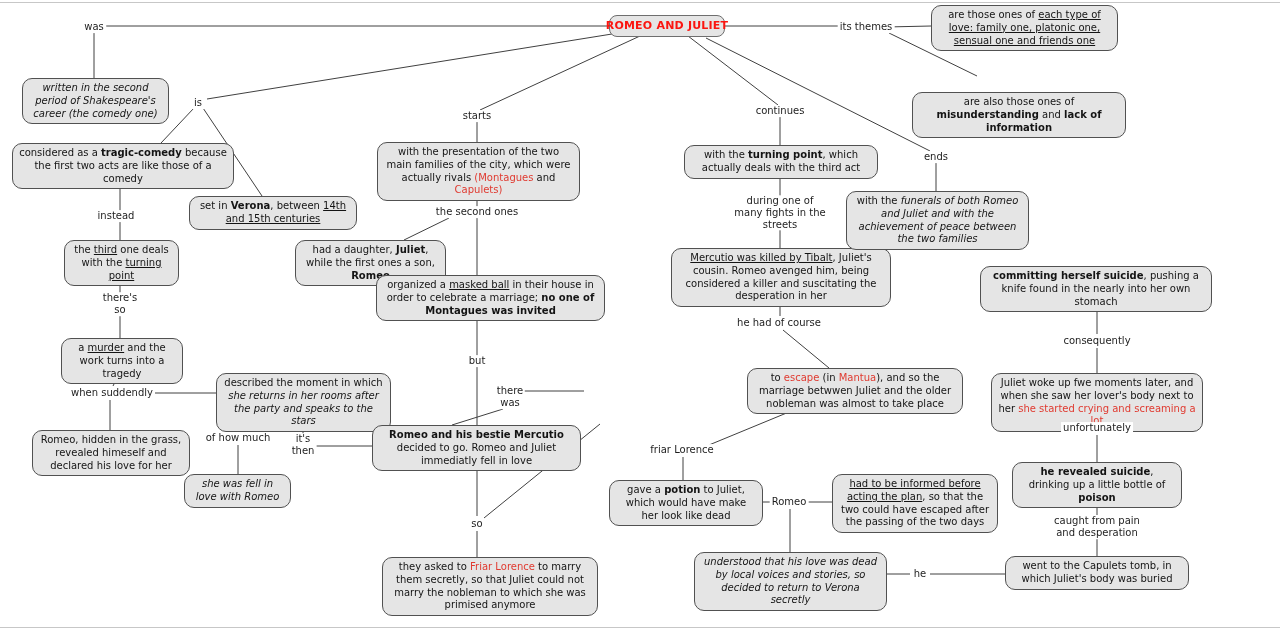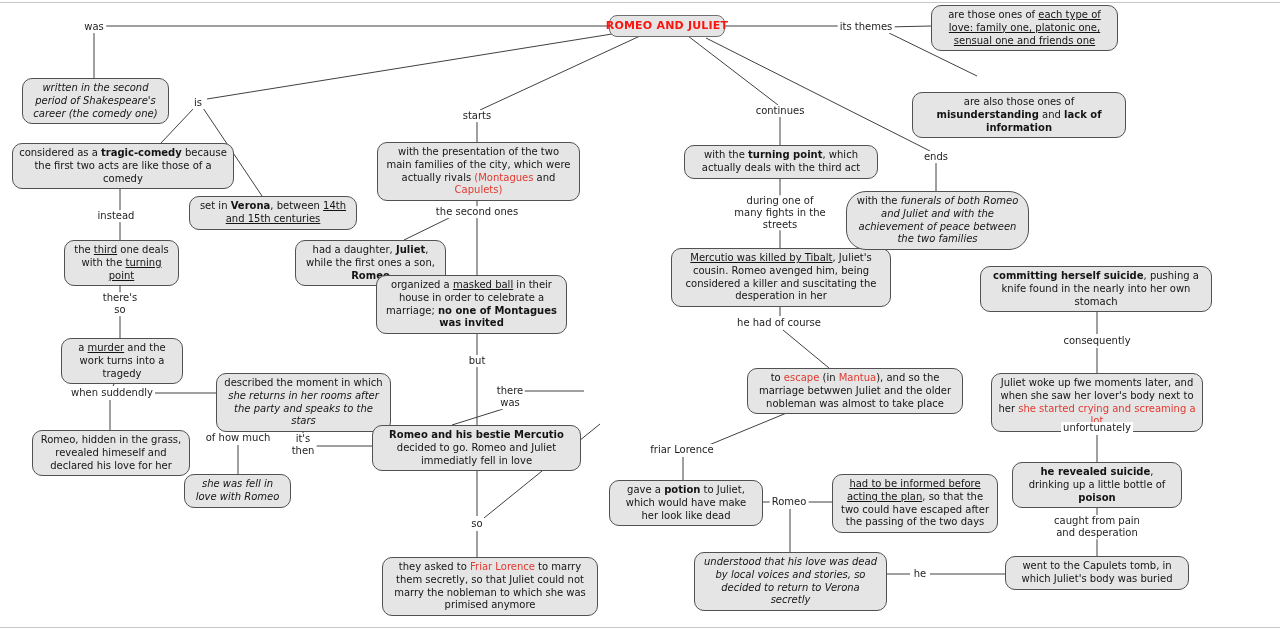--- a/index.html
+++ b/index.html
@@ -91,27 +91,27 @@
     <div class="node" style="left: 22px; top: 78px; width: 147px;"><span class="s-i">written in the second period of Shakespeare's career (the comedy one)</span></div>
     <div class="node" style="left: 12px; top: 143px; width: 222px;"><span>considered as a </span><span class="s-b">tragic-comedy</span><span> because the first two acts are like those of a comedy</span></div>
     <div class="node" style="left: 189px; top: 196px; width: 168px;"><span>set in </span><span class="s-b">Verona</span><span>, between </span><span class="s-u">14th and 15th centuries</span></div>
     <div class="node" style="left: 64px; top: 240px; width: 115px;"><span>the </span><span class="s-u">third</span><span> one deals with the </span><span class="s-u">turning point</span></div>
     <div class="node" style="left: 61px; top: 338px; width: 122px;"><span>a </span><span class="s-u">murder</span><span> and the work turns into a tragedy</span></div>
     <div class="node" style="left: 32px; top: 430px; width: 158px;"><span>Romeo, hidden in the grass, revealed himeself and declared his love for her</span></div>
     <div class="node" style="left: 216px; top: 373px; width: 175px;"><span>described the moment in which </span><span class="s-i">she returns in her rooms after the party and speaks to the stars</span></div>
     <div class="node" style="left: 184px; top: 474px; width: 107px;"><span class="s-i">she was fell in love with Romeo</span></div>
     <div class="node" style="left: 377px; top: 142px; width: 203px;"><span>with the presentation of the two main families of the city, which were actually rivals </span><span class="s-r">(Montagues</span><span> and </span><span class="s-r">Capulets)</span></div>
     <div class="node" style="left: 295px; top: 240px; width: 151px;"><span>had a daughter, </span><span class="s-b">Juliet</span><span>, while the first ones a son, </span><span class="s-b">Romeo</span></div>
-    <div class="node" style="left: 376px; top: 275px; width: 191px;"><span>organized a </span><span class="s-u">masked ball</span><span> in their house in order to celebrate a marriage; </span><span class="s-b">no one of Montagues was invited</span></div>
+    <div class="node" style="left: 376px; top: 275px; width: 229px;"><span>organized a </span><span class="s-u">masked ball</span><span> in their house in order to celebrate a marriage; </span><span class="s-b">no one of Montagues was invited</span></div>
     <div class="node" style="left: 372px; top: 425px; width: 209px;"><span class="s-b">Romeo and his bestie Mercutio</span><span> decided to go. Romeo and Juliet immediatly fell in love</span></div>
     <div class="node" style="left: 382px; top: 557px; width: 216px;"><span>they asked to </span><span class="s-r">Friar Lorence</span><span> to marry them secretly, so that Juliet could not marry the nobleman to which she was primised anymore</span></div>
     <div class="node" style="left: 684px; top: 145px; width: 194px;"><span>with the </span><span class="s-b">turning point</span><span>, which actually deals with the third act</span></div>
     <div class="node" style="left: 671px; top: 248px; width: 220px;"><span class="s-u">Mercutio was killed by Tibalt</span><span>, Juliet's cousin. Romeo avenged him, being considered a killer and suscitating the desperation in her</span></div>
     <div class="node" style="left: 747px; top: 368px; width: 216px;"><span>to </span><span class="s-r">escape</span><span> (in </span><span class="s-r">Mantua</span><span>), and so the marriage betwwen Juliet and the older nobleman was almost to take place</span></div>
-    <div class="node" style="left: 846px; top: 191px; width: 183px; border-radius: 20px;"><span>with the </span><span class="s-i">funerals of both Romeo and Juliet and with the achievement of peace between the two families</span></div>
+    <div class="node" style="left: 846px; top: 191px; width: 183px;"><span>with the </span><span class="s-i">funerals of both Romeo and Juliet and with the achievement of peace between the two families</span></div>
     <div class="node" style="left: 609px; top: 480px; width: 154px;"><span>gave a </span><span class="s-b">potion</span><span> to Juliet, which would have make her look like dead</span></div>
     <div class="node" style="left: 832px; top: 474px; width: 166px;"><span class="s-u">had to be informed before acting the plan</span><span>, so that the two could have escaped after the passing of the two days</span></div>
     <div class="node" style="left: 694px; top: 552px; width: 193px;"><span class="s-i">understood that his love was dead by local voices and stories, so decided to return to Verona secretly</span></div>
     <div class="node" style="left: 980px; top: 266px; width: 232px;"><span class="s-b">committing herself suicide</span><span>, pushing a knife found in the nearly into her own stomach</span></div>
     <div class="node" style="left: 991px; top: 373px; width: 212px;"><span>Juliet woke up fwe moments later, and when she saw her lover's body next to her </span><span class="s-r">she started crying and screaming a lot</span></div>
     <div class="node" style="left: 1012px; top: 462px; width: 170px;"><span class="s-b">he revealed suicide</span><span>, drinking up a little bottle of </span><span class="s-b">poison</span></div>
     <div class="node" style="left: 1005px; top: 556px; width: 184px;"><span>went to the Capulets tomb, in which Juliet's body was buried</span></div>
     <div class="node" style="left: 931px; top: 5px; width: 187px;"><span>are those ones of </span><span class="s-u">each type of love: family one, platonic one, sensual one and friends one</span></div>
     <div class="node" style="left: 912px; top: 92px; width: 214px;"><span>are also those ones of </span><span class="s-b">misunderstanding</span><span> and </span><span class="s-b">lack of information</span></div>
     <div class="lbl" style="left: 94px; top: 27px;">was</div>

